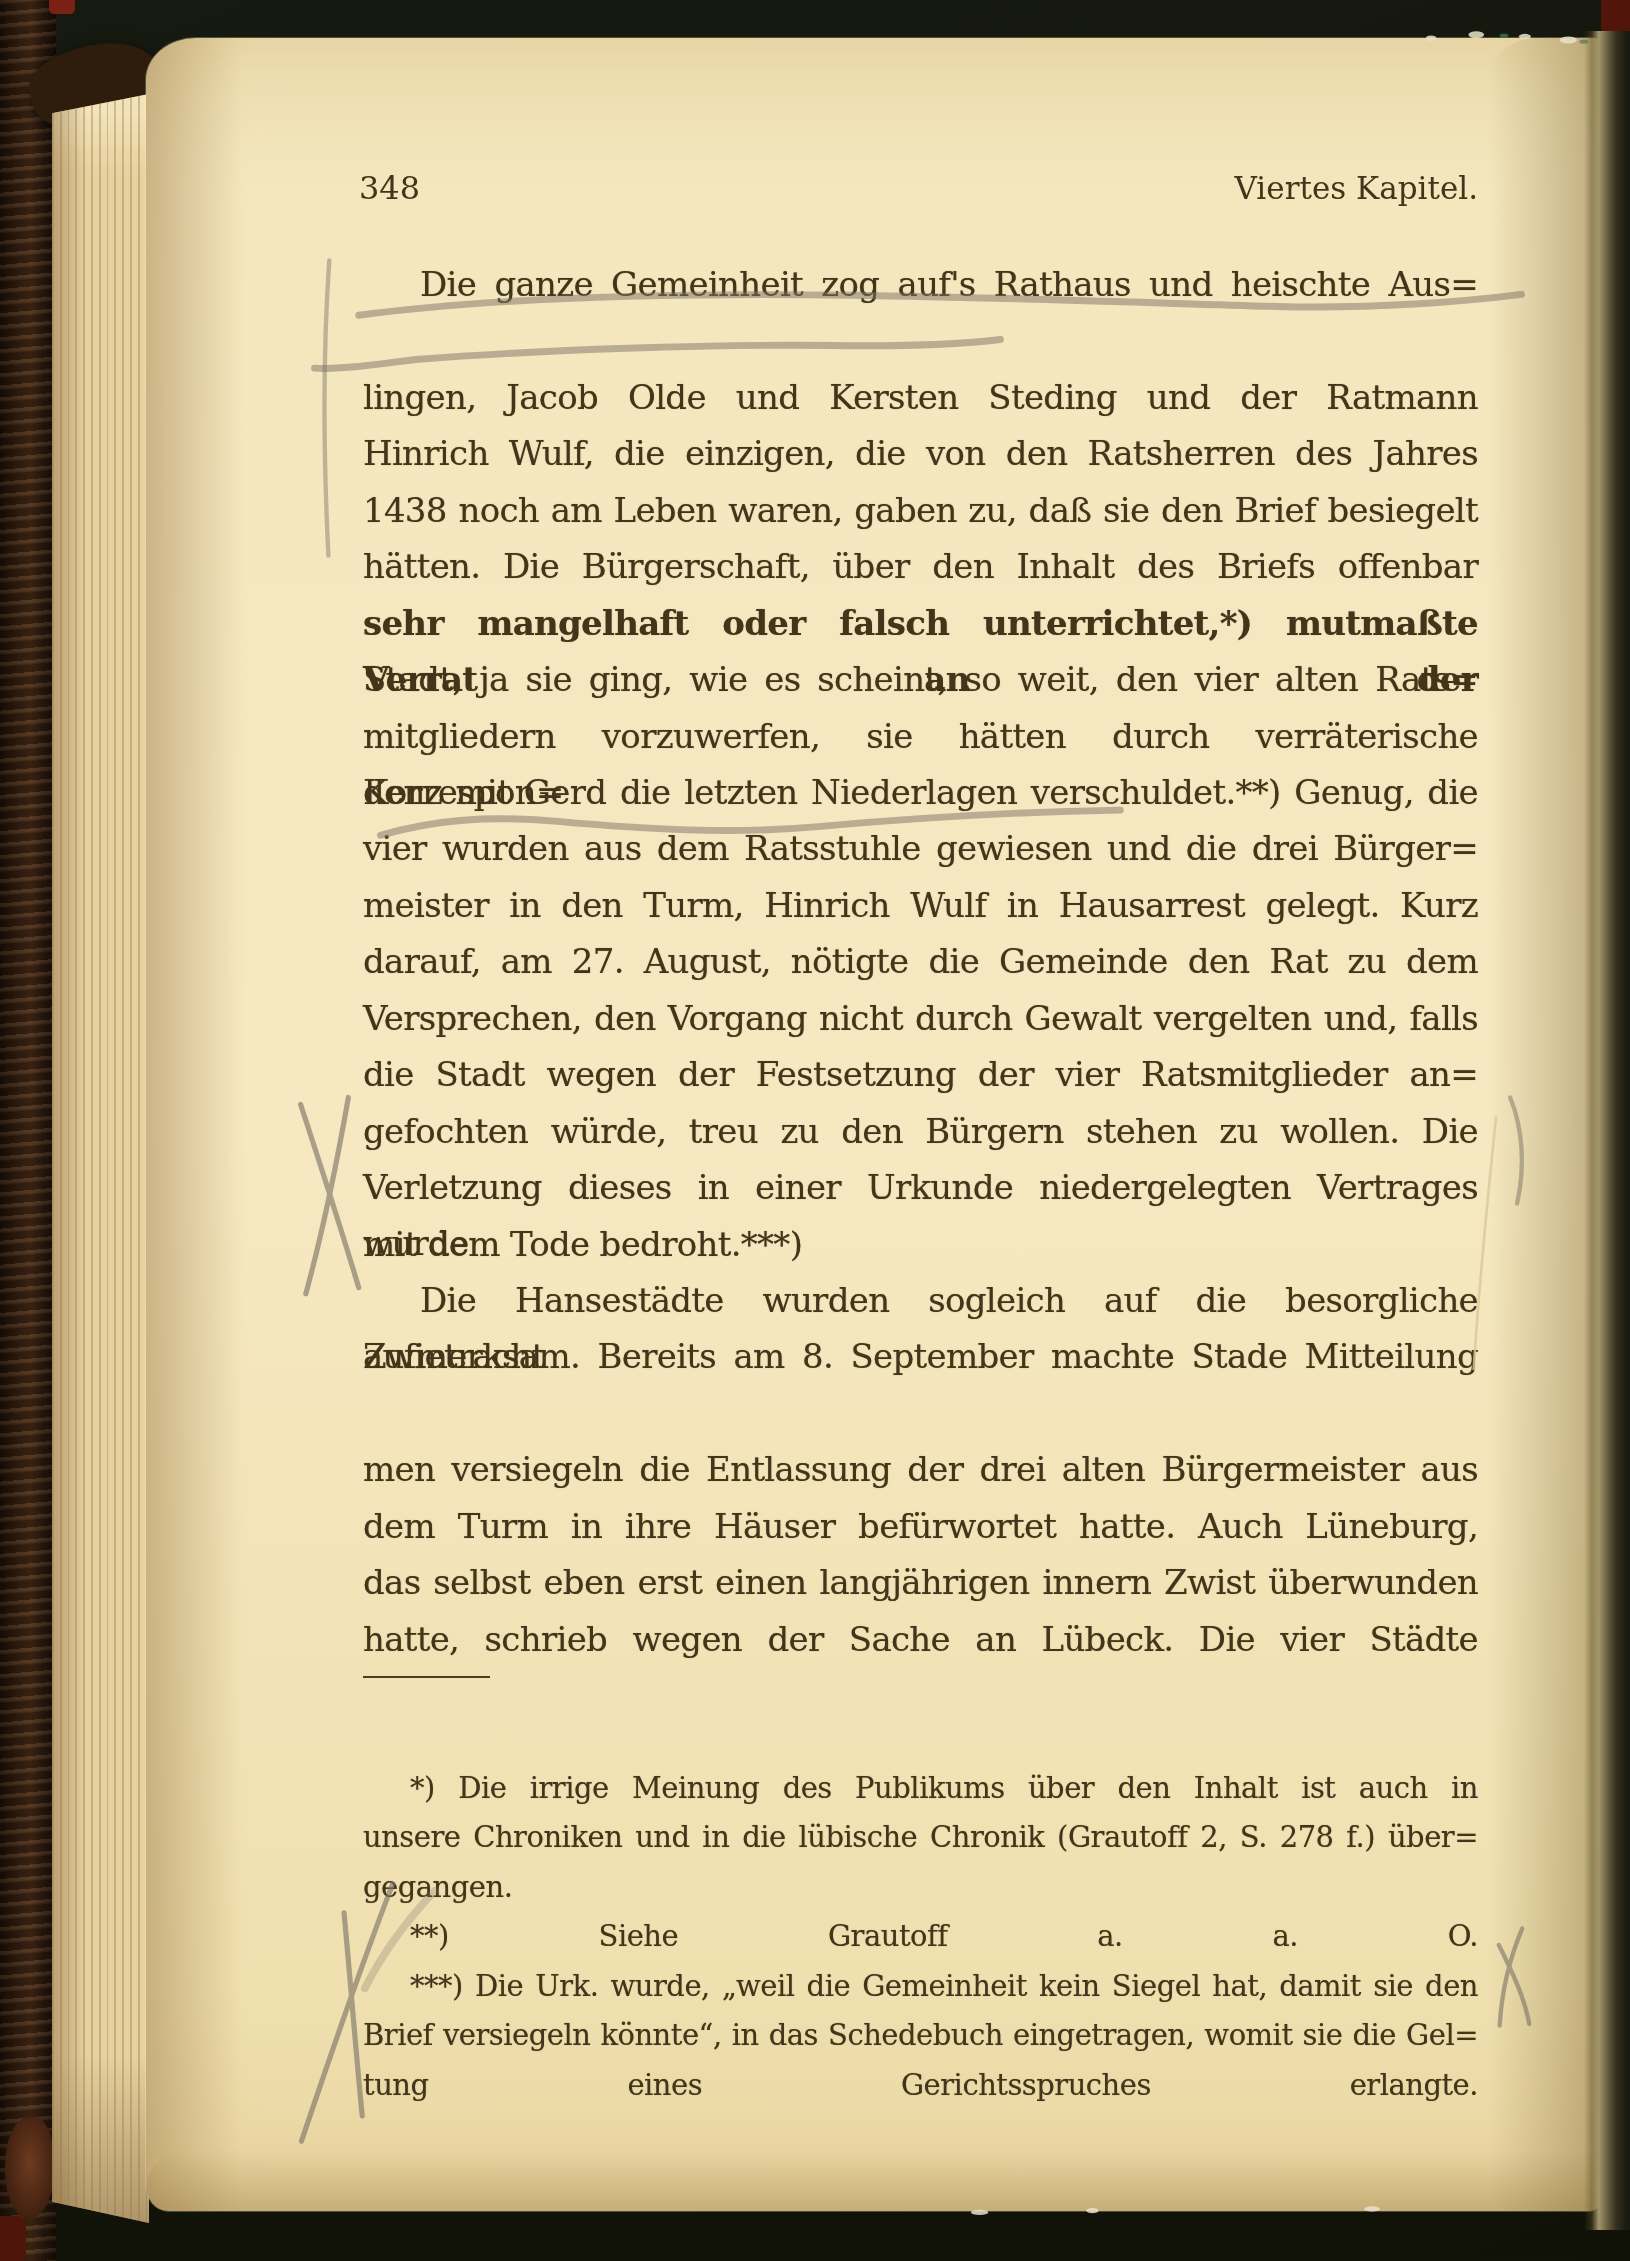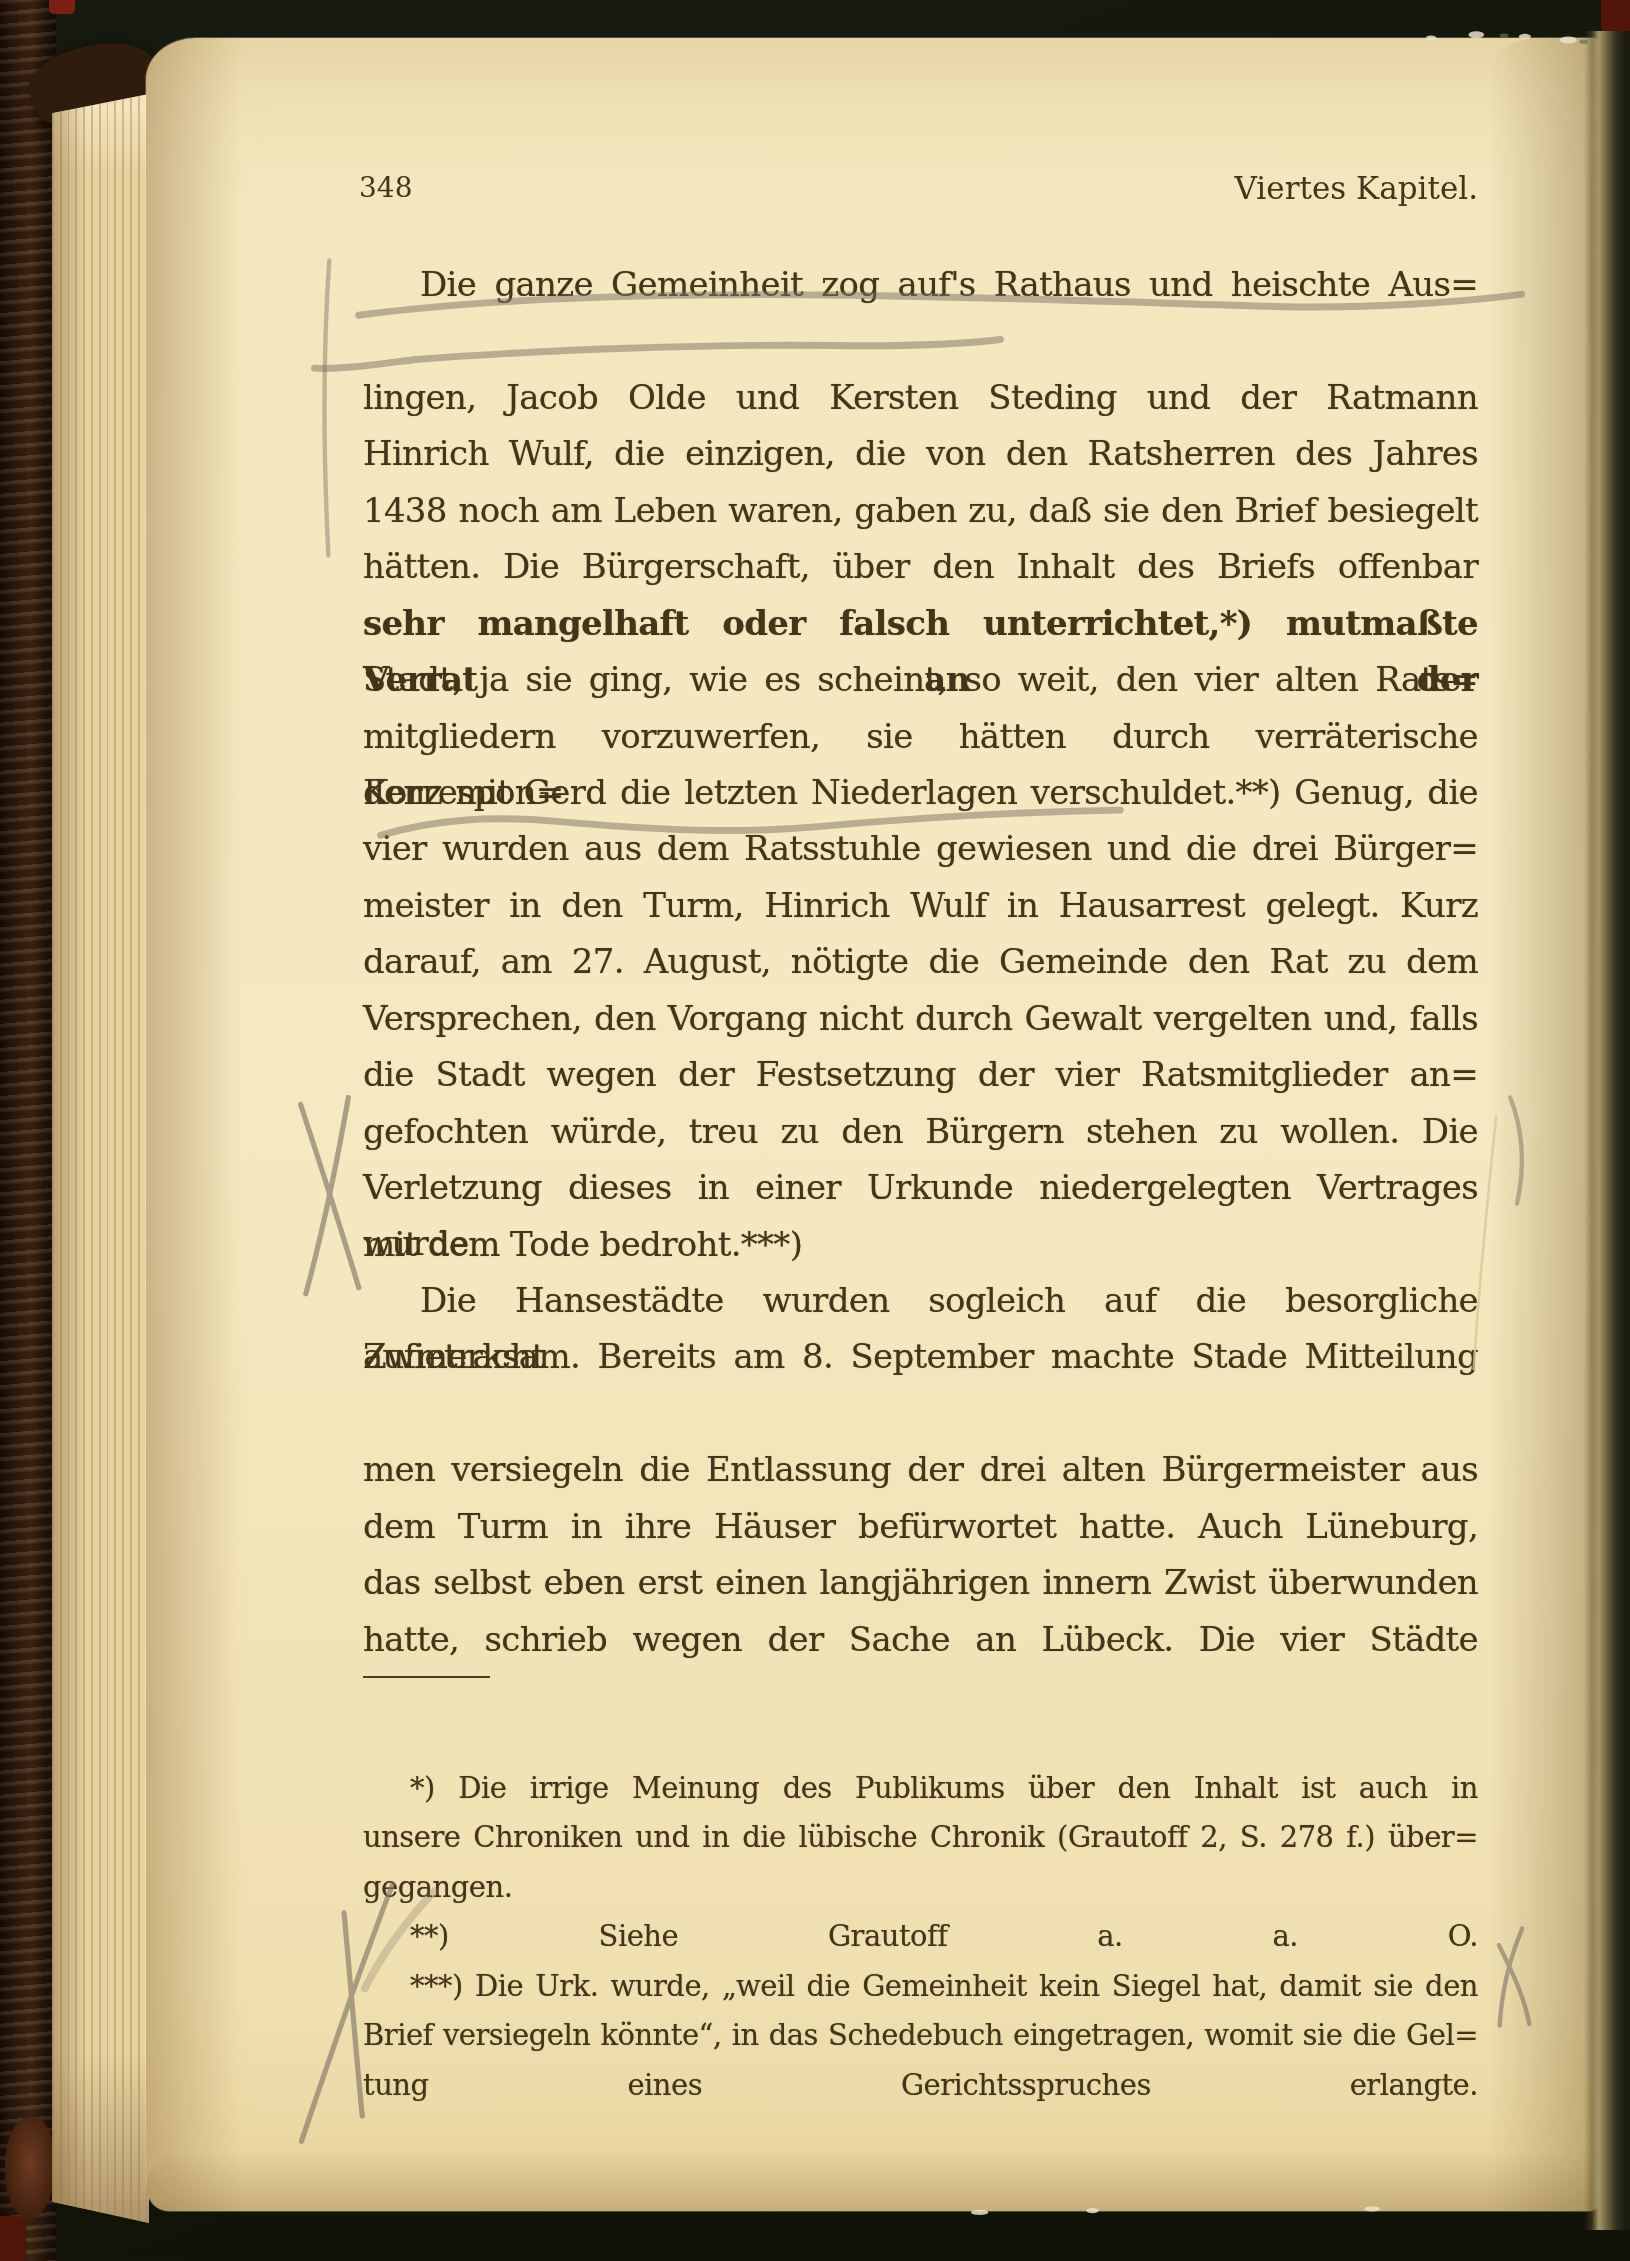--- a/index.html
+++ b/index.html
@@ -35,21 +35,21 @@
   .page .shade-left{position:absolute;left:0;top:0;width:96px;height:100%;
          background:linear-gradient(90deg,rgba(125,90,40,.30),rgba(125,90,40,0));border-radius:inherit;}
   .page .shade-right{position:absolute;right:0;top:0;width:113px;height:100%;
          background:linear-gradient(90deg,rgba(120,100,50,0),rgba(115,95,45,.38));border-radius:inherit;}
   .page .shade-bottom{position:absolute;left:0;bottom:0;width:100%;height:61px;
          background:linear-gradient(180deg,rgba(120,90,40,0),rgba(120,90,40,.25));border-radius:inherit;}
   .gutter{position:absolute;left:1584px;top:31px;width:47px;height:2199px;
          background:linear-gradient(90deg,rgba(80,65,30,0) 0,rgba(95,80,40,.45) 7.8px,#a3966a 14.8px,#6d6444 22.6px,#35311f 32px,#191a10 42px);}
   
   .ink{color:#43351a;}
-  .hdr{position:absolute;height:40px;line-height:40px;font-size:28px;}
+  .hdr{position:absolute;height:40px;line-height:40px;font-size:32px;}
   .l{position:absolute;left:217px;width:1115px;height:56px;line-height:56px;
      font-size:34px;letter-spacing:-0.7px;text-align:justify;text-align-last:justify;
      text-shadow:0 0 0.9px rgba(67,53,26,.55);}
   .ne{text-align-last:left;}
   .ind{text-indent:57px;}
   .f{position:absolute;left:217px;width:1115px;height:49px;line-height:49px;
      font-size:29px;letter-spacing:-0.5px;text-align:justify;text-align-last:justify;
      text-shadow:0 0 0.9px rgba(67,53,26,.5);margin-top:47px;}
   .find{text-indent:47px;}
   .frule{position:absolute;left:217px;top:1638px;width:127px;height:0;

